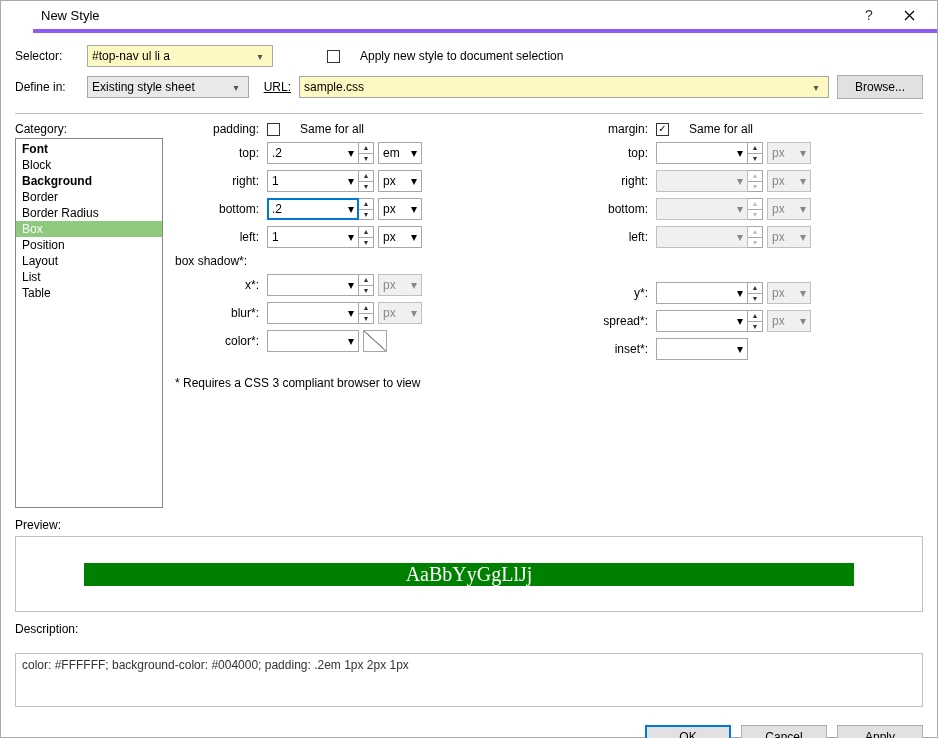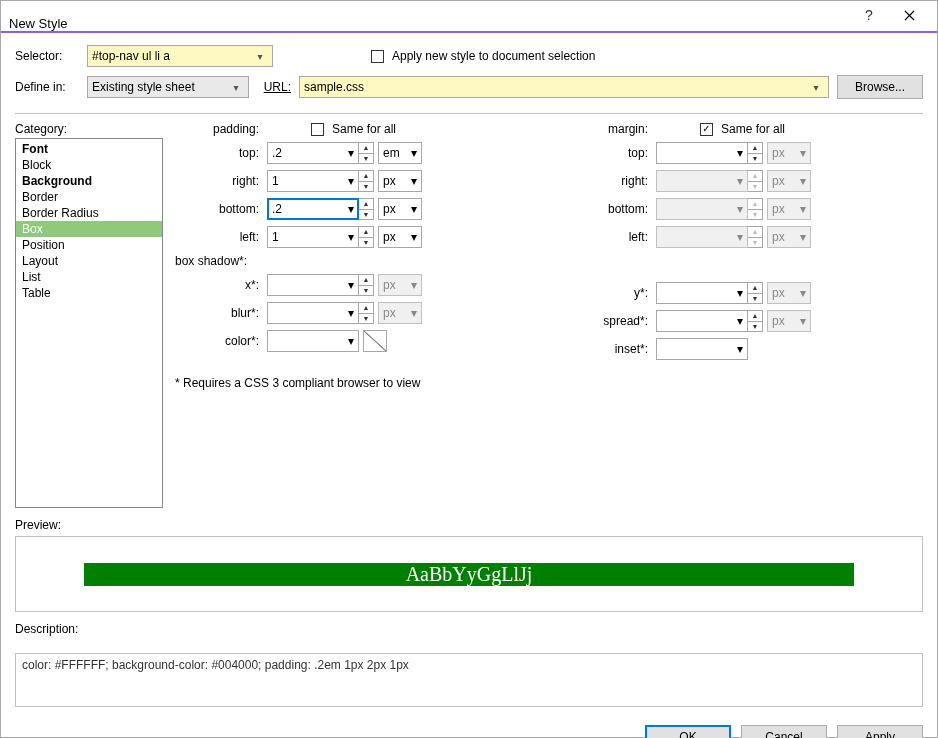--- a/index.html
+++ b/index.html
@@ -17,24 +17,25 @@
     background: #fff;
     width: 938px;
     height: 738px;
     border: 1px solid #aaa;
     display: flex;
     flex-direction: column;
   }
   .titlebar {
     height: 32px;
     display: flex;
-    align-items: flex-end;
+    align-items: center;
     padding: 0 8px;
-    border-bottom: 2px solid #8b5cf6;
+    border-bottom: 4px solid #8b5cf6;
     background: #fff;
+    margin-left: 32px;
   }
   .titlebar .title { flex: 1; font-size: 13px; }
   .titlebar .btn {
     width: 40px; height: 32px;
     display: flex; align-items: center; justify-content: center;
     font-size: 14px; color: #333;
   }
   .content {
     flex: 1;
     padding: 12px 14px 10px 14px;
@@ -52,21 +53,21 @@
     padding: 0 4px;
     position: relative;
   }
   .combo .val { flex:1; overflow:hidden; white-space:nowrap; }
   .combo .arrow {
     width: 16px; text-align:center; font-size:10px; color:#555;
   }
   .selector-combo { width: 186px; }
   .definein-combo { width: 162px; background:#e9e9e9; }
   .url-combo { flex:1; }
-  .chk { display:flex; align-items:center; gap:8px;margin-left:44px; }
+  .chk { display:flex; align-items:center; gap:20px; }
   .chkbox {
     width:13px; height:13px; border:1px solid #333; background:#fff;
     display:inline-flex; align-items:center; justify-content:center;
     font-size:10px; line-height:1; color:#000;
   }
   .hr { border-top:1px solid #c0c0c0; margin: 6px 0 8px 0; }
   .mainarea { display:flex; gap:12px; flex:1; }
   .catlabel { margin-bottom:2px; }
   .catlist {
     width: 148px; height: 370px;

